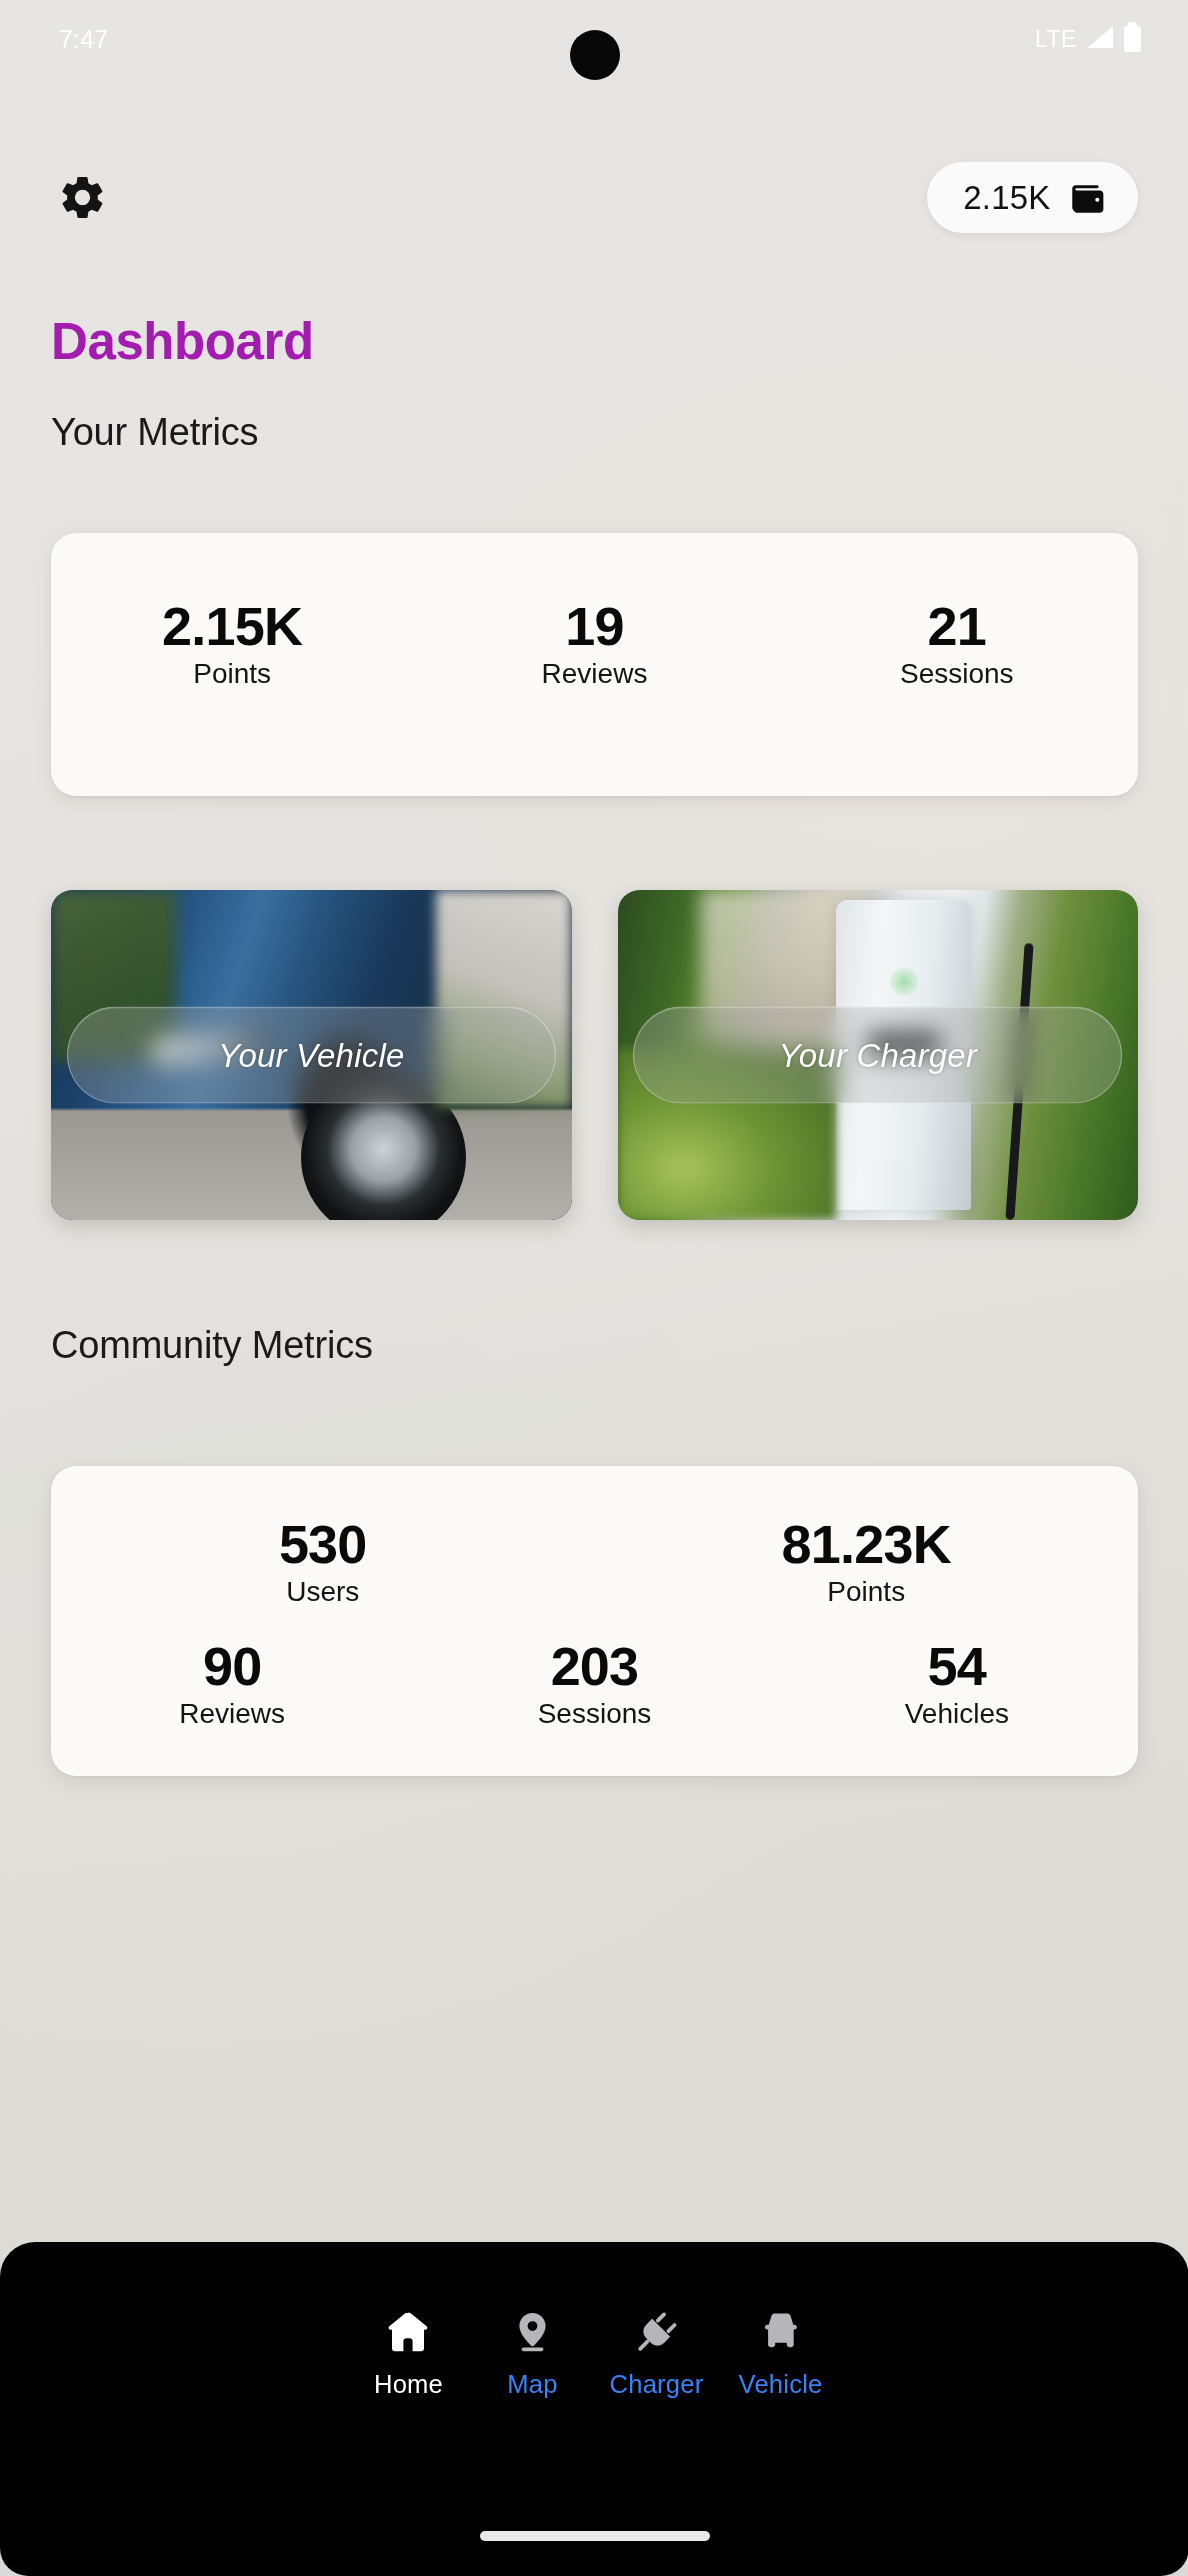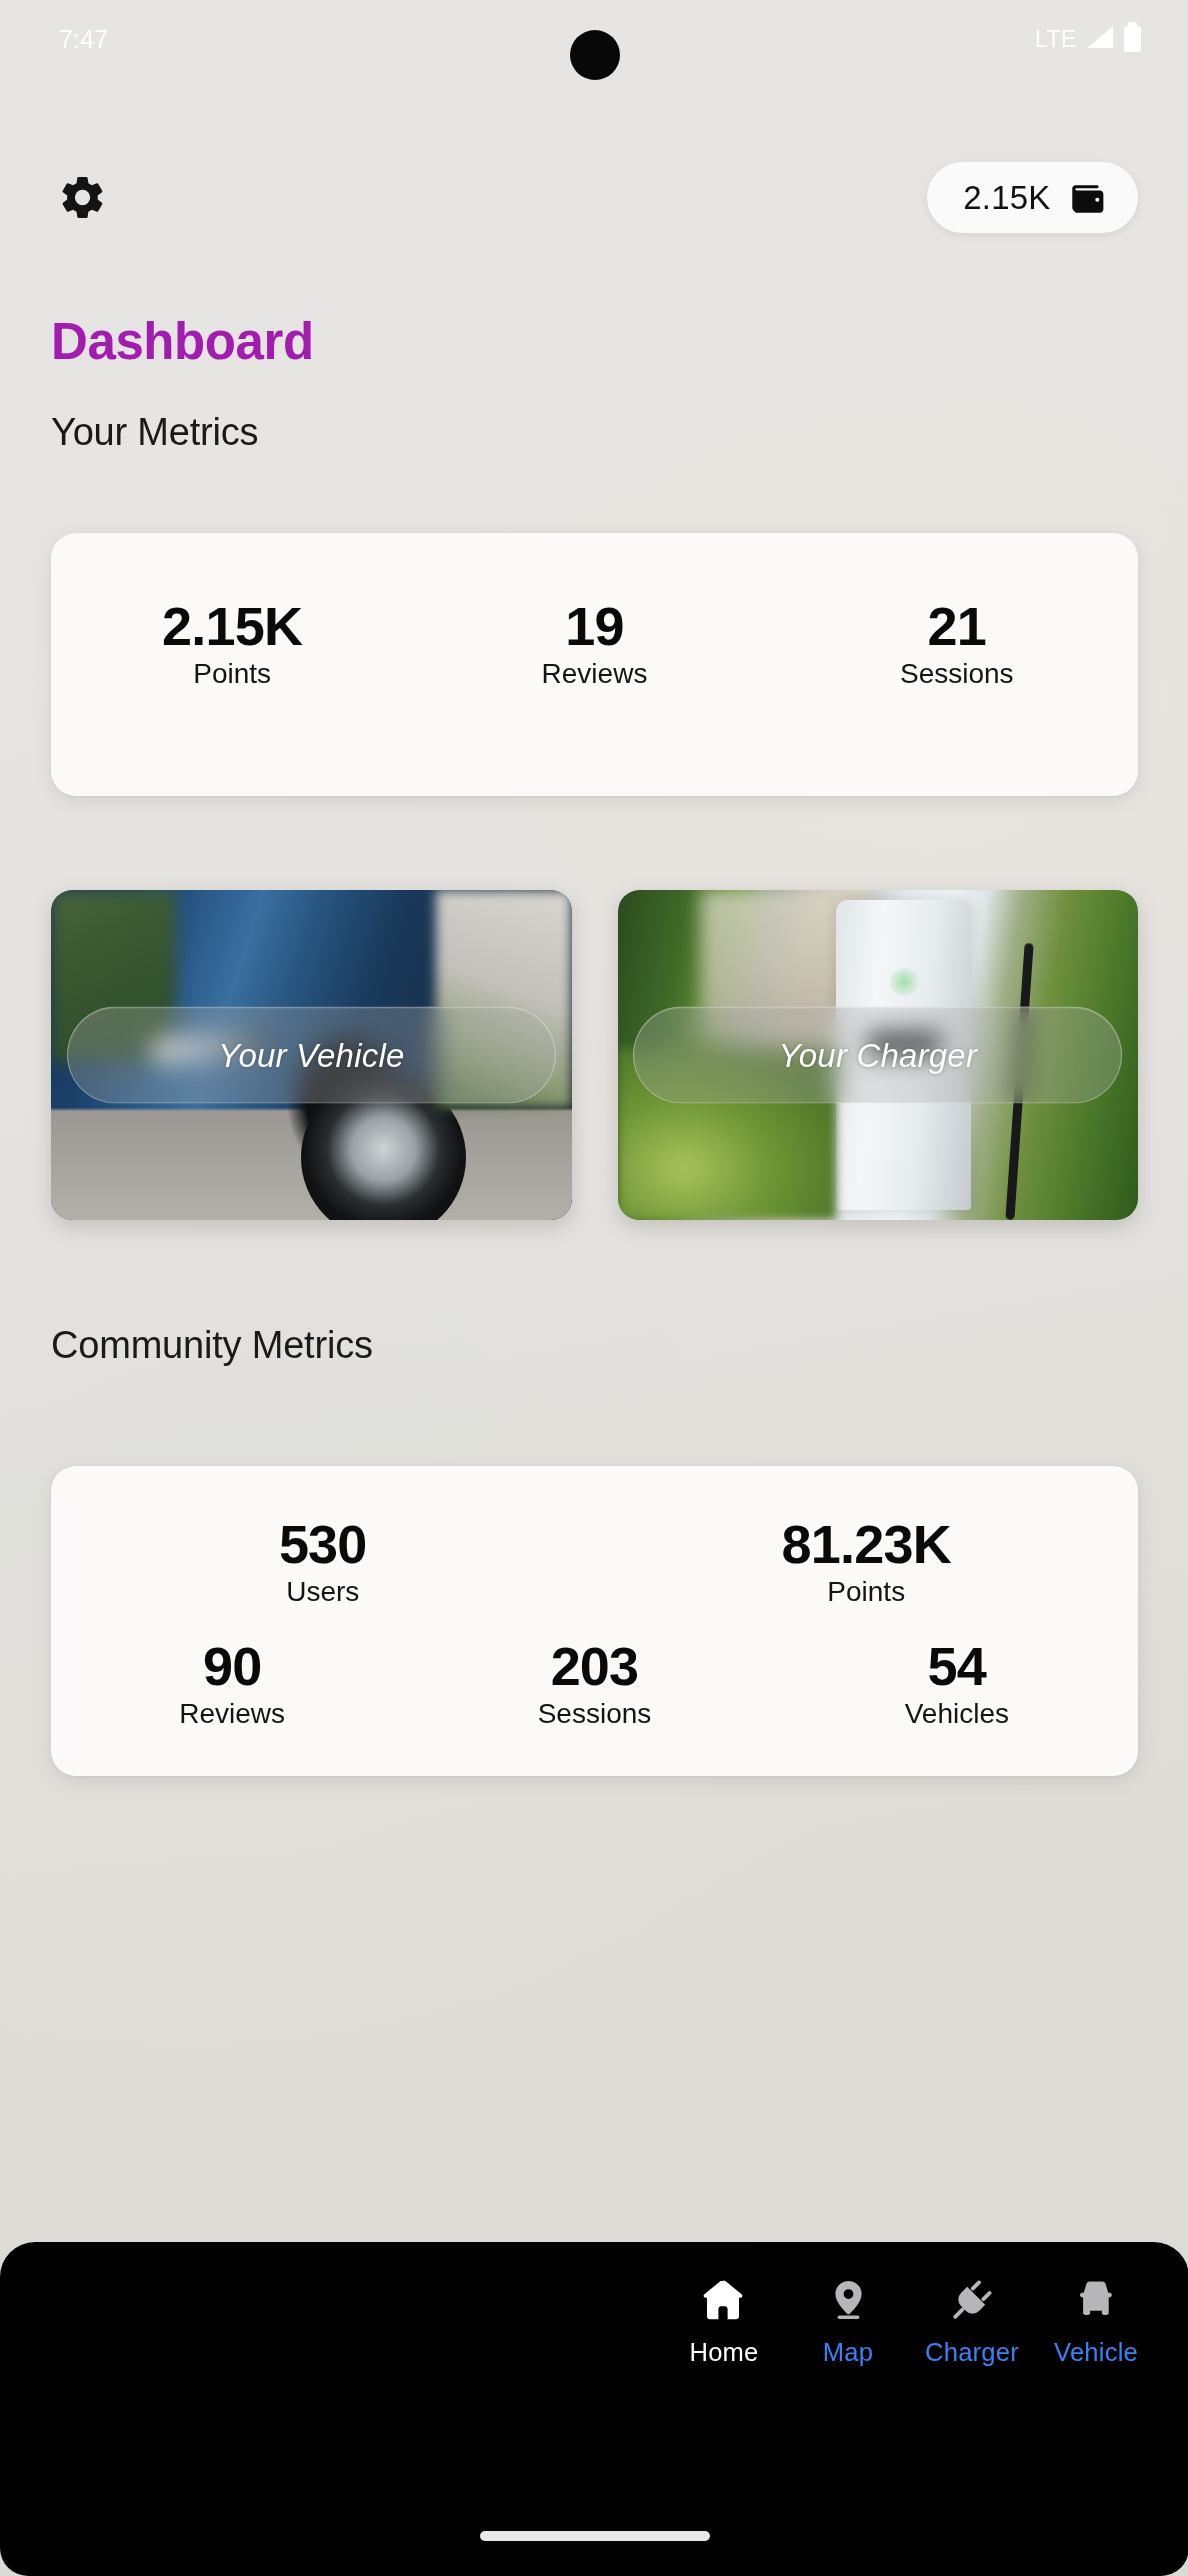--- a/index.html
+++ b/index.html
@@ -230,22 +230,22 @@
   }
 
   
   .bottom-nav {
     position:absolute; left:0; right:0; bottom:0; height:334px;
     background:#000000;
     border-radius:35px 35px 28px 28px;
     z-index:25;
   }
   .nav-items {
-    display:flex; align-items:flex-start; justify-content:flex-end;
-    padding:32px 31px 0 31px;
+    display:flex; align-items:flex-start; justify-content:center;
+    padding:64px 31px 0 31px;
   }
   .nav-item {
     display:flex; flex-direction:column; align-items:center; gap:13.2px;
     min-width:124px;
   }
   .nav-icon { height:51px; display:flex; align-items:center; justify-content:center; }
   .nav-icon svg { display:block; }
   .nav-label { font-size:25.6px; letter-spacing:0.2px; }
   .nav-item.active .nav-label { color:#ffffff; }
   .nav-item:not(.active) .nav-label { color:#3b82f6; }

